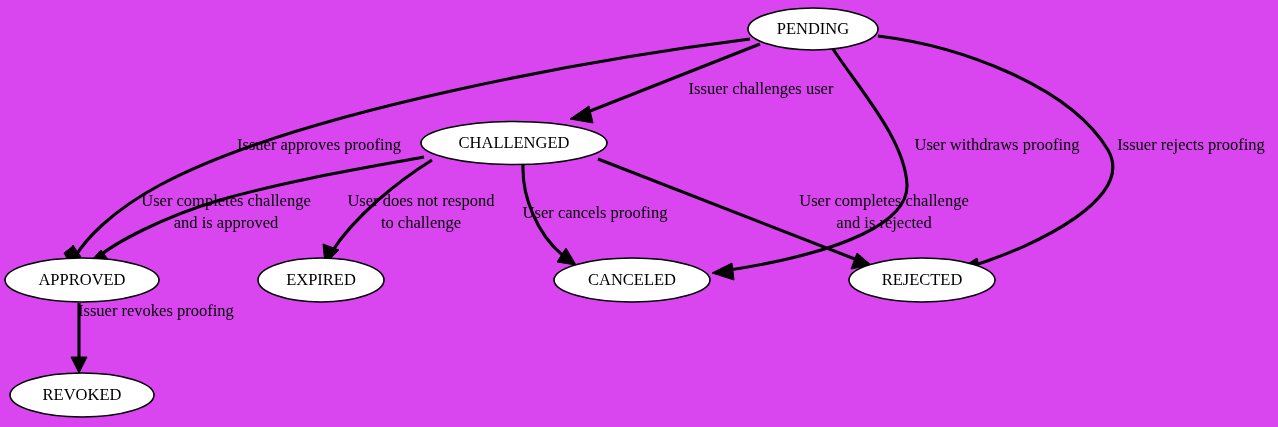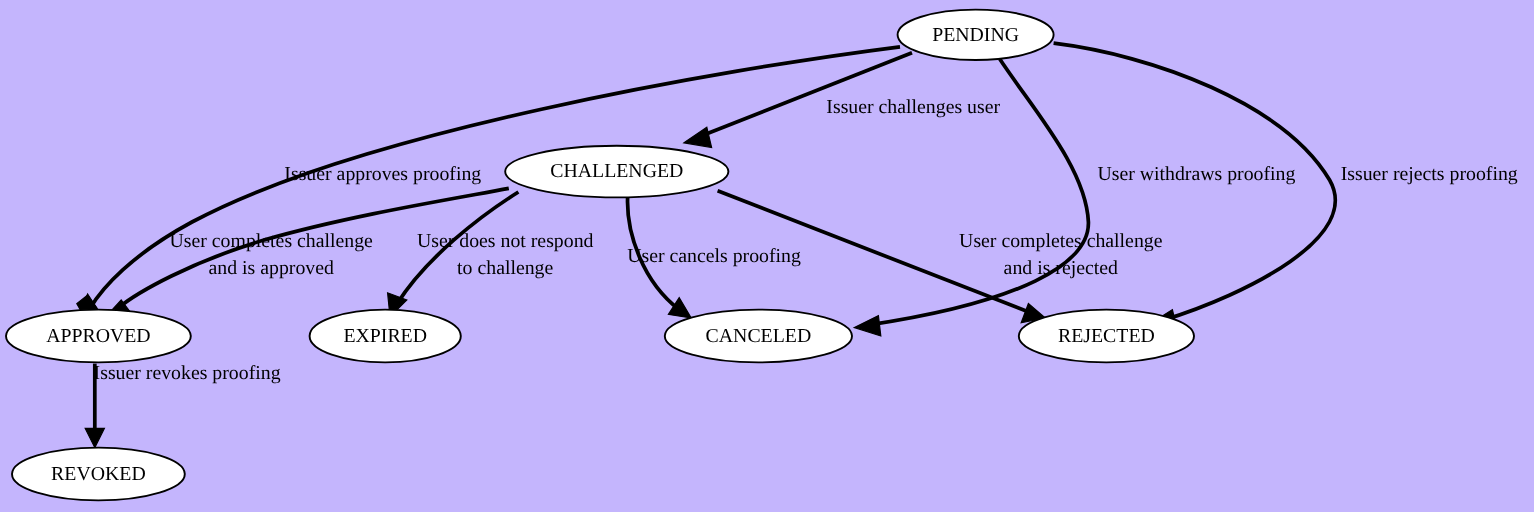--- a/index.html
+++ b/index.html
@@ -10,21 +10,21 @@
   body {
     width: 1278px;
     height: 427px;
     overflow: hidden;
     font-family: "Liberation Serif", "DejaVu Serif", serif;
   }
   #graph-root {
     position: relative;
     width: 1278px;
     height: 427px;
-    background: #c4b5fd;
+    background: #d946ef;
   }
   svg#graph-canvas {
     position: absolute;
     top: 0;
     left: 0;
     width: 1278px;
     height: 427px;
     display: block;
   }
   .edge-path {

